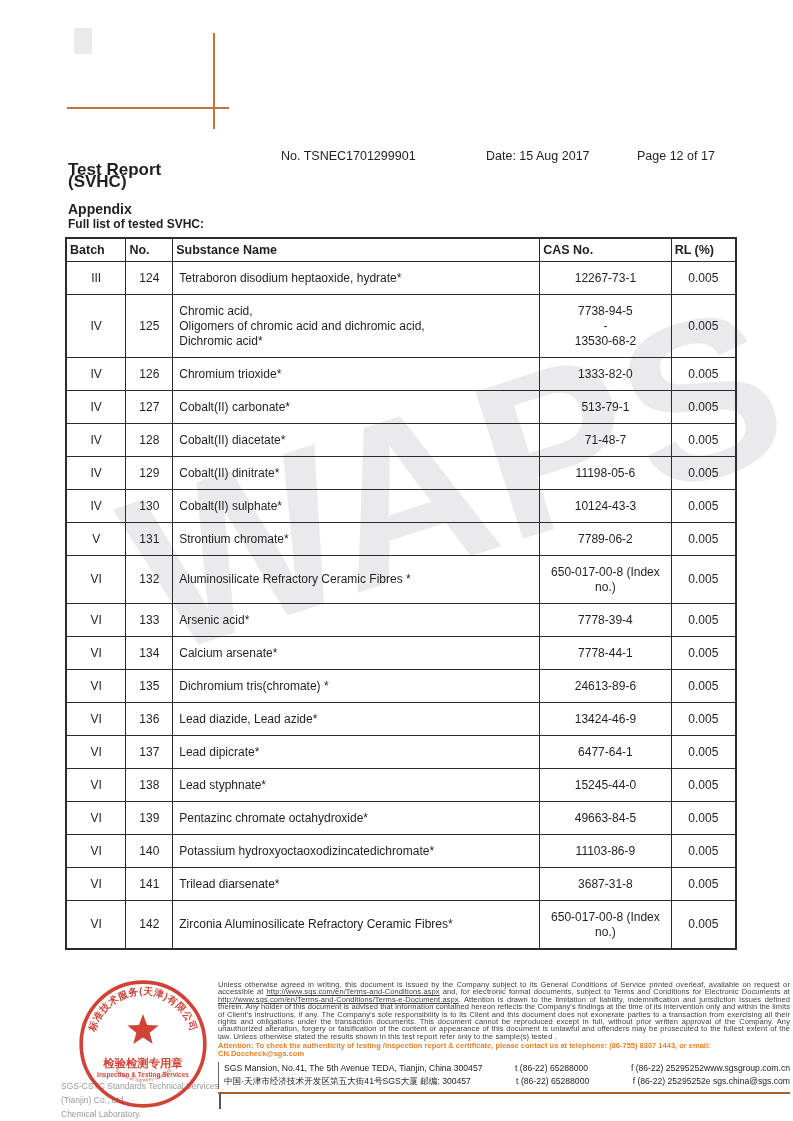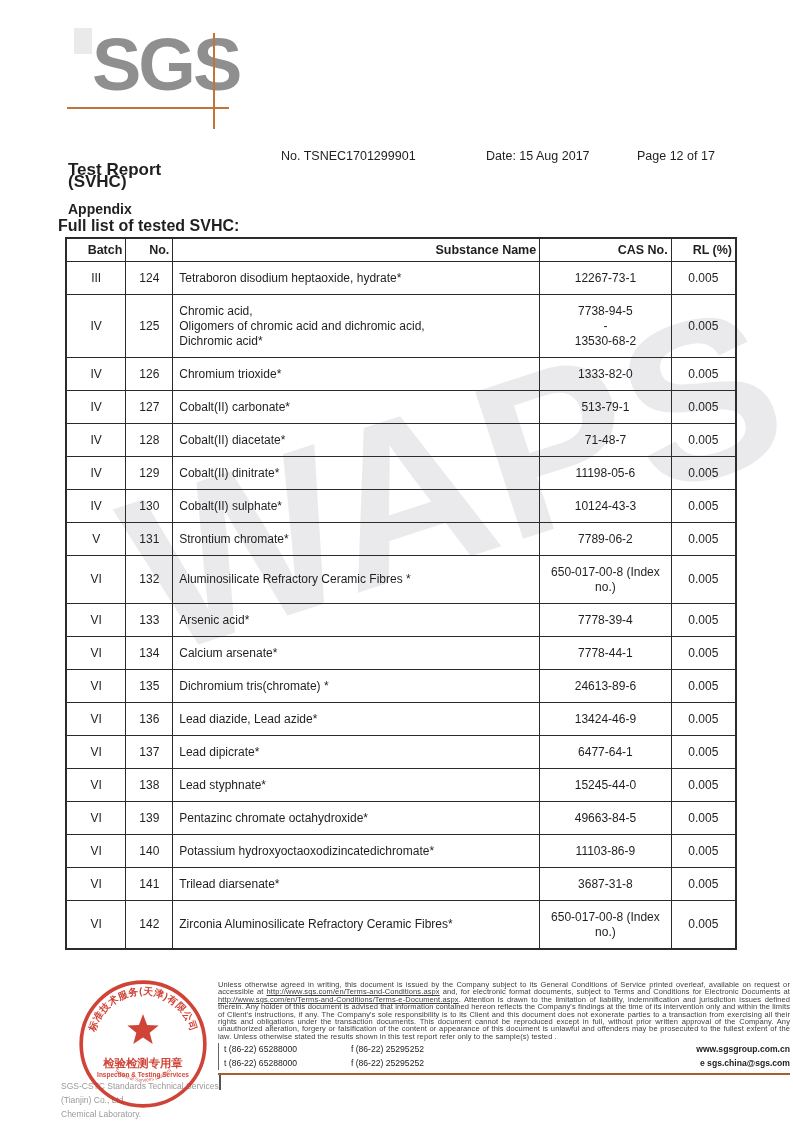--- a/index.html
+++ b/index.html
@@ -12,26 +12,26 @@
   .sgs-logo{position:absolute;left:92px;top:22px;font-size:74px;font-weight:bold;color:#8f8f8f;letter-spacing:-3px;line-height:1.15;z-index:2;}
   .logo-hline{position:absolute;left:67px;top:107px;width:162px;height:2px;background:#c0763a;z-index:3;}
   .logo-vline{position:absolute;left:213px;top:33px;width:2px;height:96px;background:#c0763a;z-index:3;}
   
   .title{position:absolute;left:68px;top:144px;font-size:17px;font-weight:bold;margin-top:16px;}
   .subtitle{position:absolute;left:68px;top:172px;font-size:17px;font-weight:bold;}
   .report-no{position:absolute;left:281px;top:149px;font-size:12.5px;}
   .date{position:absolute;left:486px;top:149px;font-size:12.5px;}
   .page-no{position:absolute;left:637px;top:149px;font-size:12.5px;}
   .appendix{position:absolute;left:68px;top:201px;font-size:14px;font-weight:bold;}
-  .full-list{position:absolute;left:58px;top:217px;font-size:16px;font-weight:bold;}
+  .full-list{position:absolute;left:68px;top:217px;font-size:12px;font-weight:bold;}
   
   .svhc-table{position:absolute;left:65px;top:237px;width:672px;border-collapse:collapse;
     font-size:12px;border:2px solid #2b2b2b;z-index:2;}
   .svhc-table th,.svhc-table td{border:1.5px solid #2b2b2b;vertical-align:middle;}
-  .svhc-table th{padding:4px 3px;font-weight:bold;text-align:right;font-size:12.5px;}
+  .svhc-table th{padding:4px 3px;font-weight:bold;text-align:left;font-size:12.5px;}
   .svhc-table td{padding:8.5px 5px;text-align:center;line-height:15px;}
   .svhc-table td.col-name{text-align:left;white-space:pre-line;padding-left:6px;}
   .svhc-table td.col-cas{white-space:pre-line;}
   
   .wm-large{position:absolute;left:120px;top:350px;font-size:225px;font-weight:bold;
     color:rgba(150,150,158,0.20);transform:rotate(-18deg);letter-spacing:2px;z-index:1;
     pointer-events:none;white-space:nowrap;}
   .wm-site{position:absolute;left:196px;top:523px;font-size:35px;color:rgba(122,132,204,0.60);
     letter-spacing:1px;z-index:6;pointer-events:none;white-space:nowrap;}
   
@@ -39,32 +39,31 @@
   .stamp{position:absolute;left:76px;top:977px;width:134px;height:134px;z-index:5;opacity:.92;}
   .footer-text{position:absolute;left:218px;top:981px;width:572px;z-index:2;}
   .disclaimer{font-size:7.5px;line-height:7.4px;text-align:justify;color:#3d3d3d;letter-spacing:.1px;}
   .disclaimer .u{text-decoration:underline;margin-top:26px;}
   .attention{font-size:7.5px;line-height:8.2px;color:#e8802a;font-weight:bold;margin-top:2px;}
   .addr-block{margin-top:3px;border-left:1px solid #666;padding-left:5px;font-size:8.6px;color:#222;}
   .addr-row{display:flex;align-items:baseline;line-height:13.5px;white-space:nowrap;}
   .addr-row .a1{width:308px;}
   .addr-row .tel{width:102px;}
   .addr-row .fax{width:98px;text-align:right;}
-  .addr-row .web{flex:1;text-align:right;font-weight:bold;}
+  .addr-row .web{flex:1;text-align:right;}
   .footer-line{margin-top:3px;width:572px;height:2px;background:#a85d2c;position:relative;}
   .footer-tick{position:absolute;left:1px;top:2px;width:1.5px;height:15px;background:#555;}
   .member{margin-top:5px;margin-right:68px;text-align:right;font-size:10.5px;color:#2e2e2e;}
 </style>
 </head>
 <body>
 
 <div class="page">
 
   <div class="logo-mark"></div>
-  <div class="sgs-logo">SGS</div>
   <div class="logo-hline"></div>
   <div class="logo-vline"></div>
 
   <div class="title">Test Report</div>
   <div class="report-no">No. TSNEC1701299901</div>
   <div class="date">Date: 15 Aug 2017</div>
   <div class="page-no">Page 12 of 17</div>
   <div class="subtitle">(SVHC)</div>
   <div class="appendix">Appendix</div>
   <div class="full-list">Full list of tested SVHC:</div>
@@ -247,27 +246,30 @@
     </text>
   </svg>
 
   <div class="stamp-company">
     <div>SGS-CSTC Standards Technical Services (Tianjin) Co., Ltd.</div>
     <div>Chemical Laboratory.</div>
   </div>
 
   <div class="footer-text">
     <div class="disclaimer"><span>Unless otherwise agreed in writing, this document is issued by the Company subject to its General Conditions of Service printed overleaf, available on request or accessible at </span><span class="u">http://www.sgs.com/en/Terms-and-Conditions.aspx</span><span> and, for electronic format documents, subject to Terms and Conditions for Electronic Documents at </span><span class="u">http://www.sgs.com/en/Terms-and-Conditions/Terms-e-Document.aspx</span><span>. Attention is drawn to the limitation of liability, indemnification and jurisdiction issues defined therein. Any holder of this document is advised that information contained hereon reflects the Company's findings at the time of its intervention only and within the limits of Client's instructions, if any. The Company's sole responsibility is to its Client and this document does not exonerate parties to a transaction from exercising all their rights and obligations under the transaction documents. This document cannot be reproduced except in full, without prior written approval of the Company. Any unauthorized alteration, forgery or falsification of the content or appearance of this document is unlawful and offenders may be prosecuted to the fullest extent of the law. Unless otherwise stated the results shown in this test report refer only to the sample(s) tested .</span></div>
+    <div class="attention">Attention: To check the authenticity of testing /inspection report &amp; certificate, please contact us at telephone: (86-755) 8307 1443, or email: CN.Doccheck@sgs.com</div>
     <div class="addr-block">
       <div class="addr-row">
+        <span class="a1">SGS Mansion, No.41, The 5th Avenue TEDA, Tianjin, China 300457</span>
         <span class="tel">t (86-22) 65288000</span>
         <span class="fax">f (86-22) 25295252</span>
         <span class="web">www.sgsgroup.com.cn</span>
       </div>
       <div class="addr-row">
+        <span class="a1">中国·天津市经济技术开发区第五大街41号SGS大厦  邮编: 300457</span>
         <span class="tel">t (86-22) 65288000</span>
         <span class="fax">f (86-22) 25295252</span>
         <span class="web">e sgs.china@sgs.com</span>
       </div>
     </div>
     <div class="footer-line">
       <div class="footer-tick"></div>
     </div>
   </div>
 

